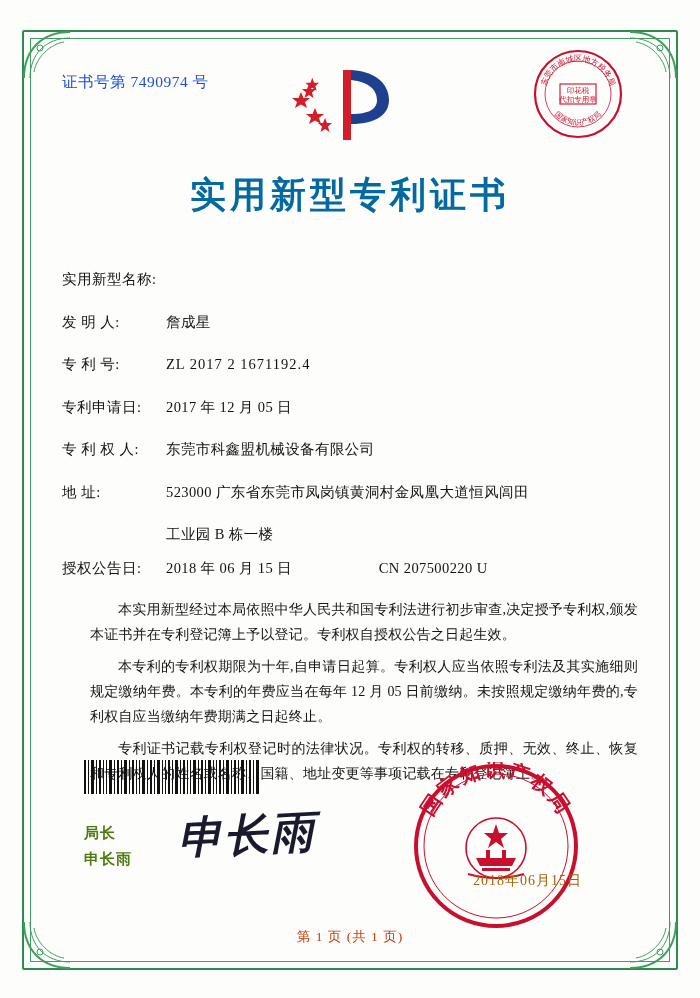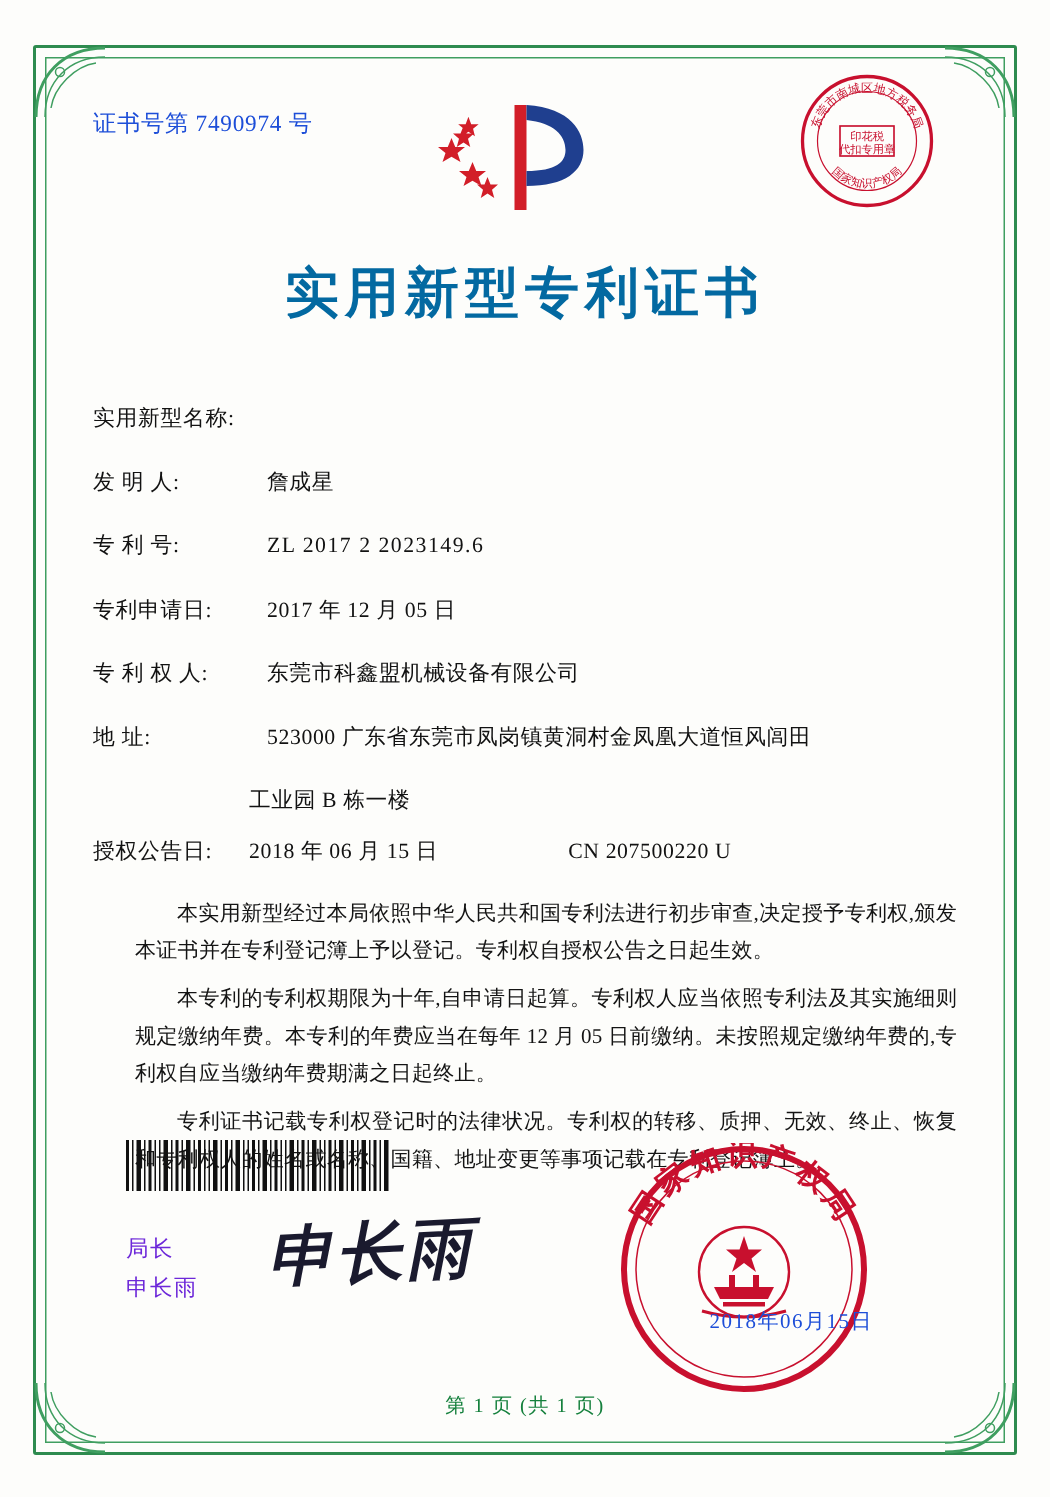--- a/index.html
+++ b/index.html
@@ -96,21 +96,20 @@
   .fields {
     margin-top: 46px;
     font-size: 14.5px;
     color: #121212;
     line-height: 1.9;
   }
   .field-row {
     display: flex;
     align-items: center;
     margin-bottom: 15px;
-    gap: 12px;
   }
   .field-label {
     width: 104px;
     flex: 0 0 104px;
     white-space: nowrap;
     letter-spacing: 0.5px;
   }
   .field-value {
     flex: 1 1 auto;
     letter-spacing: 0.4px;
@@ -158,21 +157,22 @@
   }
 
   
   .sign-block {
     position: absolute;
     left: 84px;
     top: 820px;
     font-size: 15px;
     line-height: 1.75;
     letter-spacing: 1px;
-    color: #6d28d9;
+    color: #4d7c0f;
+    font-weight: bold;
   }
   .signature {
     position: absolute;
     left: 178px;
     top: 806px;
     font-size: 44px;
     color: #1a1a2e;
     font-family: "Liberation Serif", "DejaVu Serif", serif;
     font-style: italic;
     font-weight: bold;
@@ -186,32 +186,32 @@
     right: 120px;
     top: 762px;
     width: 168px;
     height: 168px;
   }
   .seal-date {
     position: absolute;
     right: 118px;
     top: 872px;
     font-size: 14px;
-    color: #1d4ed8;
+    color: #a16207;
     letter-spacing: 1px;
   }
 
   .footer {
     position: absolute;
     left: 0;
     right: 0;
     bottom: 52px;
     text-align: center;
     font-size: 13.5px;
-    color: #15803d;
+    color: #c2410c;
     letter-spacing: 1px;
   }
 </style>
 </head>
 <body>
 
 <div class="page">
 
   <div class="border-outer"></div>
   <div class="border-inner"></div>
@@ -291,21 +291,21 @@
         <div class="field-label">实用新型名称:</div>
       </div>
 
       <div class="field-row">
         <div class="field-label">发 明 人:</div>
         <div class="field-value">詹成星</div>
       </div>
 
       <div class="field-row">
         <div class="field-label">专 利 号:</div>
-        <div class="field-value mono">ZL 2017 2 2023149.6</div>
+        <div class="field-value mono">ZL 2017 2 1671192.4</div>
       </div>
 
       <div class="field-row">
         <div class="field-label">专利申请日:</div>
         <div class="field-value">2017 年 12 月 05 日</div>
       </div>
 
       <div class="field-row">
         <div class="field-label">专 利 权 人:</div>
         <div class="field-value">东莞市科鑫盟机械设备有限公司</div>

